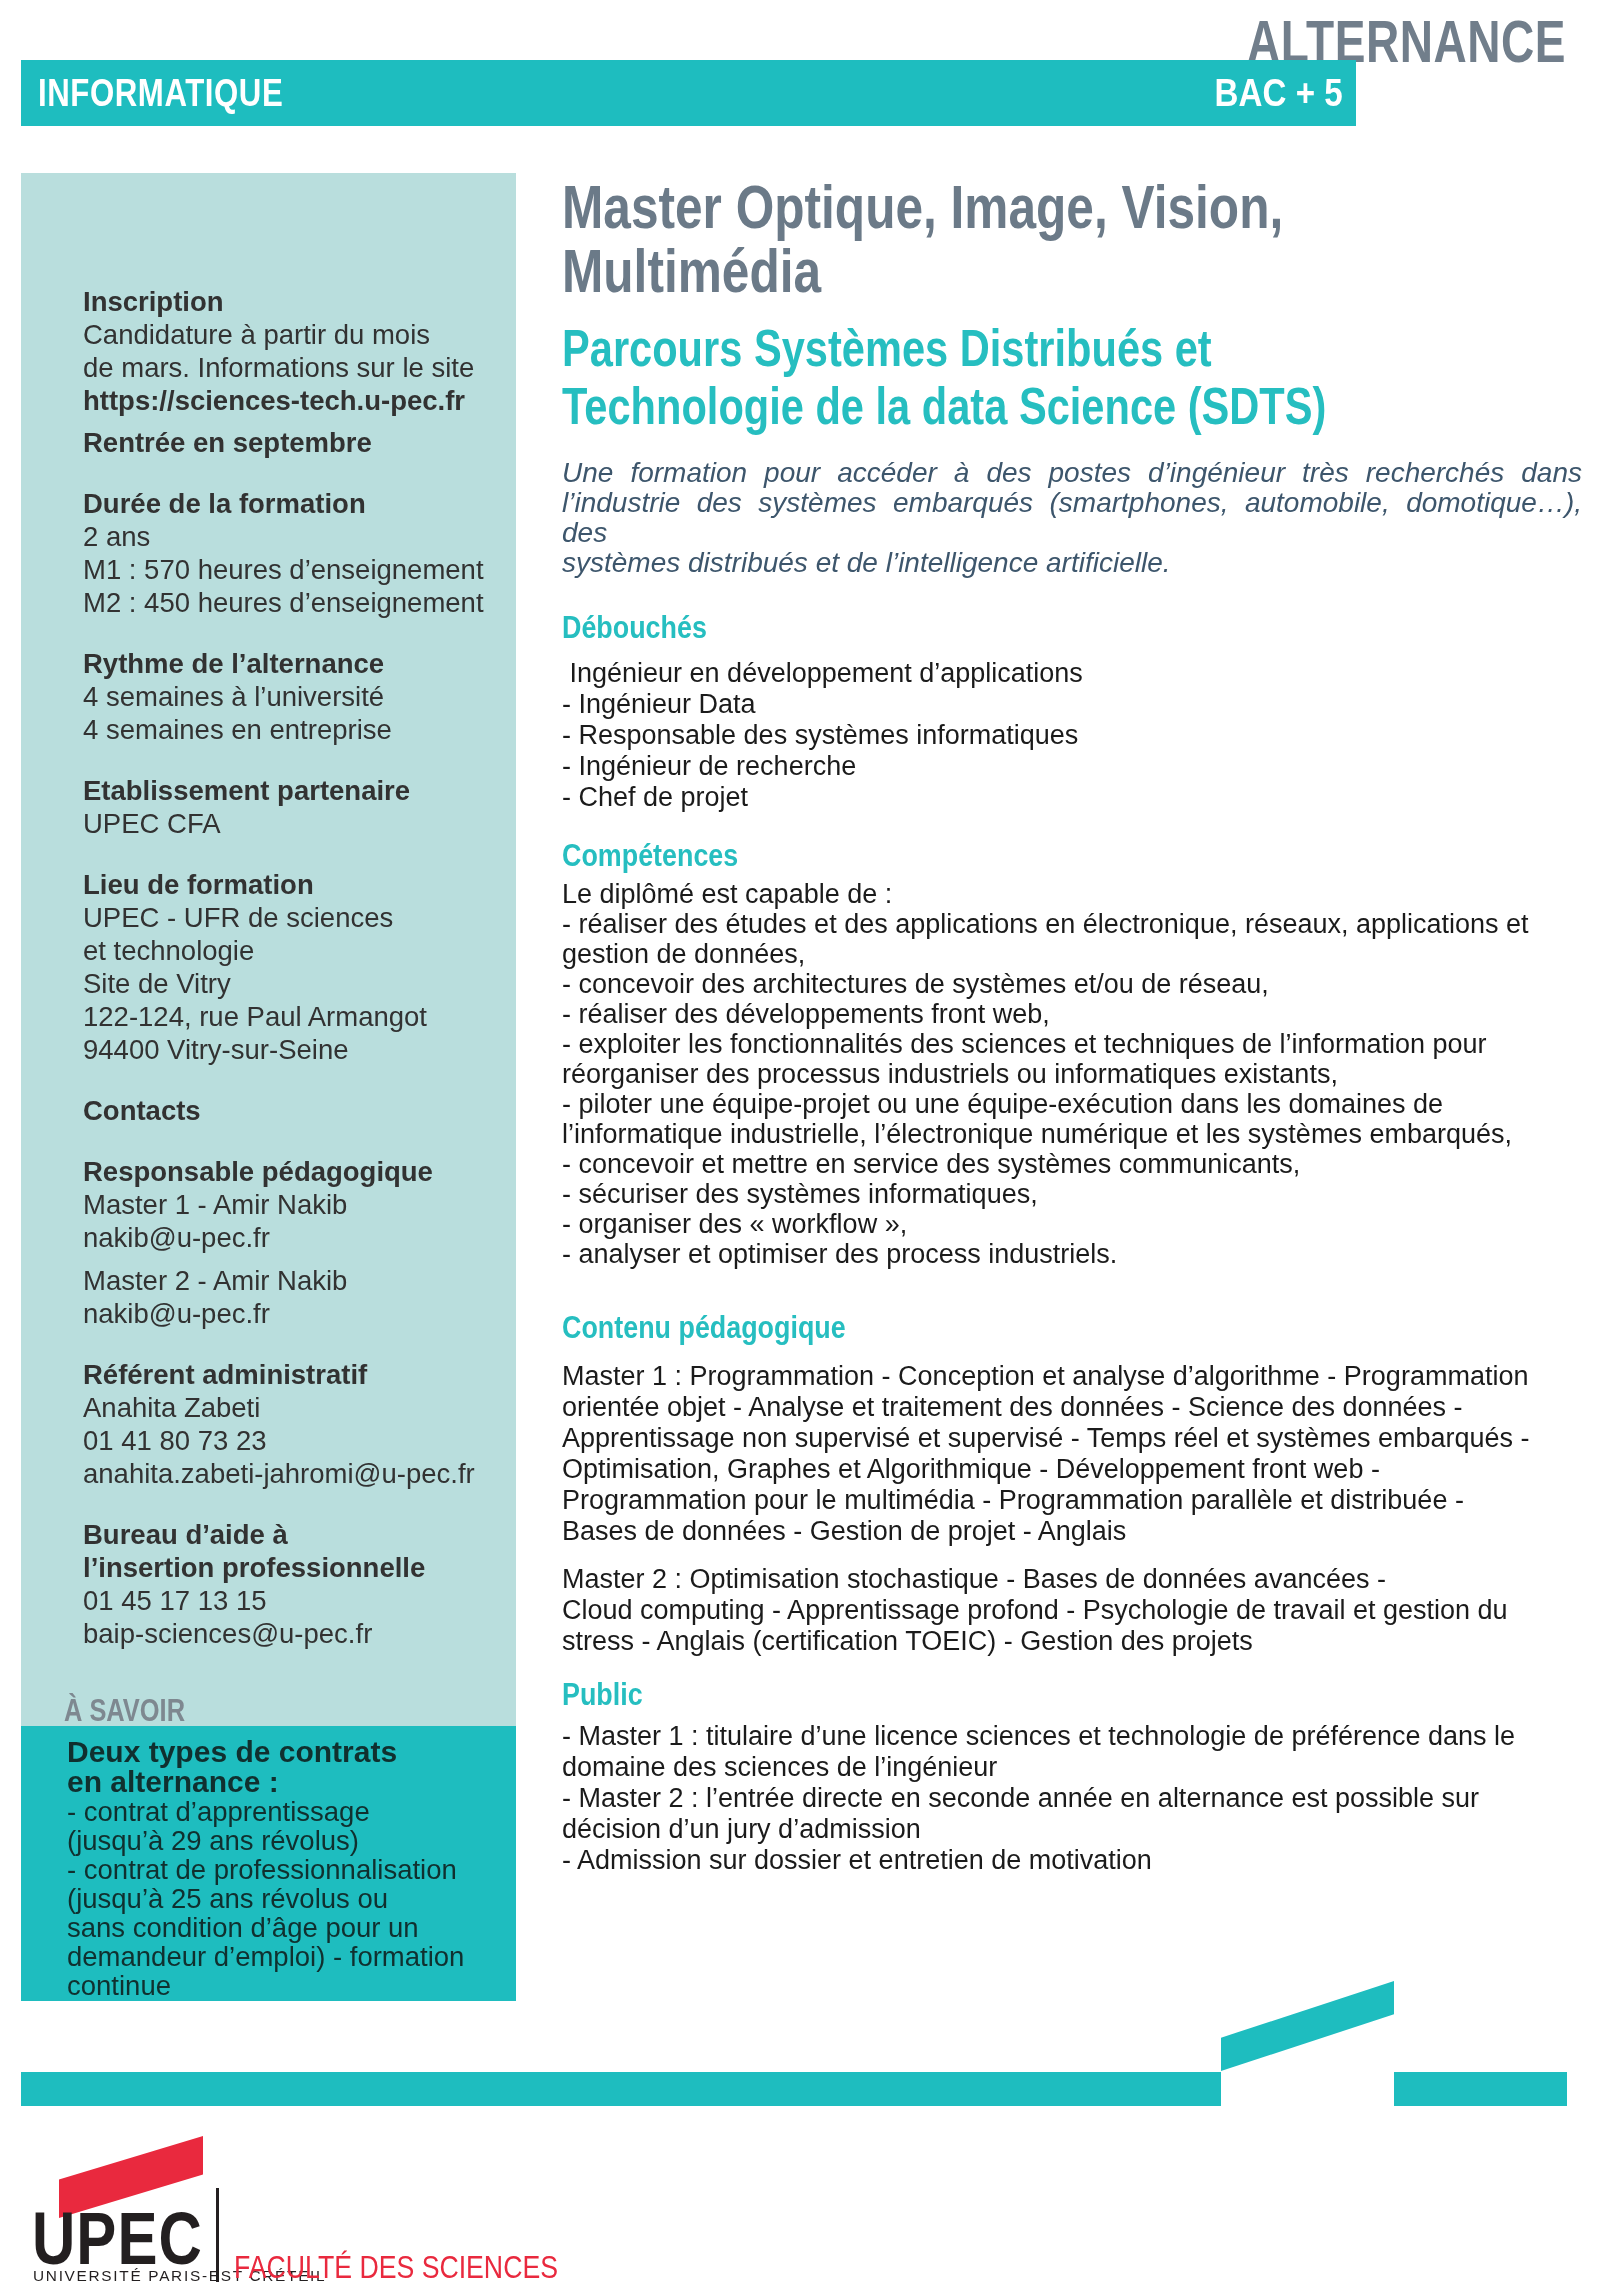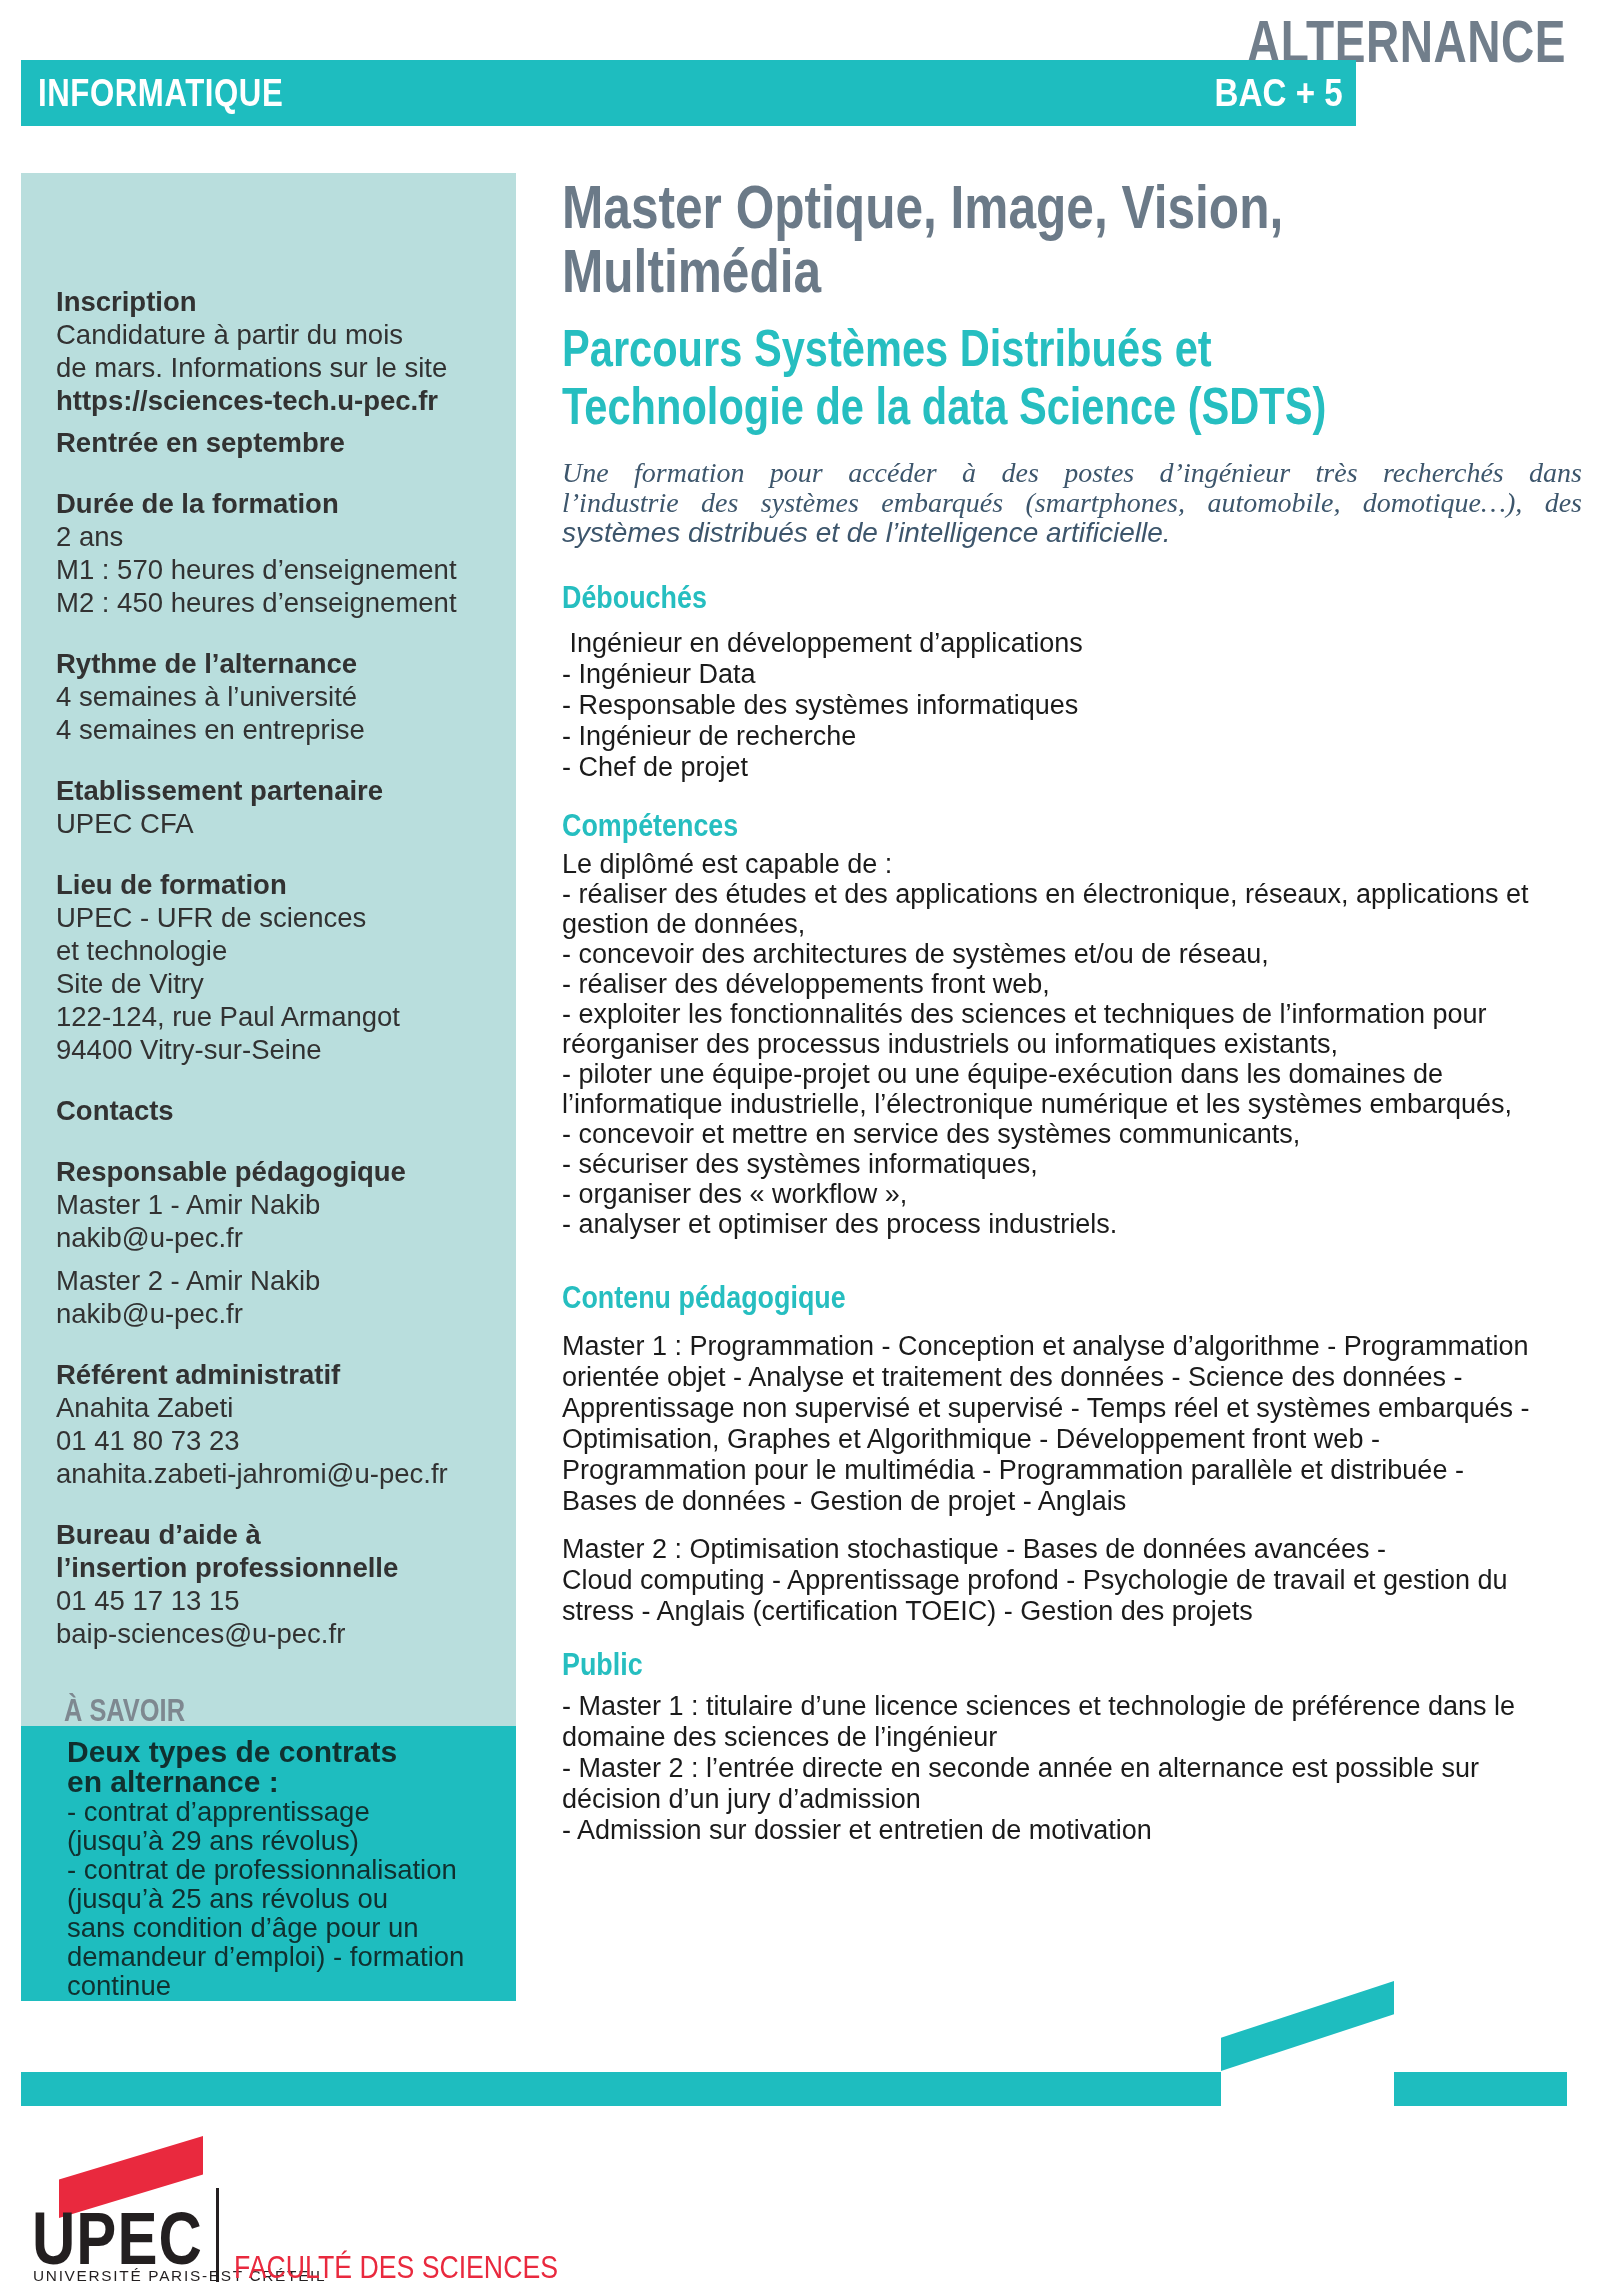--- a/index.html
+++ b/index.html
@@ -21,21 +21,21 @@
   }
   #bac{
     position:absolute;right:13.4px;top:50%;
     font-size:39px;font-weight:700;color:#fff;white-space:nowrap;
     transform:translateY(-50%) scaleX(.85);transform-origin:100% 50%;
   }
   
   #sidebar{
     position:absolute;left:21px;top:173px;width:495px;height:1553px;
     background:#B9DEDD;box-sizing:border-box;
-    padding:112px 24px 0 35px;color:#323232;
+    padding:112px 24px 0 62px;color:#323232;
   }
   #sidebar .ln{font-size:27.5px;line-height:33px;white-space:nowrap;}
   #sidebar .ln.hd,#sidebar .ln.bd{font-weight:700;}
   #sidebar .ln.gp{margin-top:9.4px;}
   .sb-sec{margin-bottom:28px;}
   .sb-sec.lg{margin-top:16px;}
   #asavoir{
     position:absolute;left:64px;top:1693px;
     font-size:31px;font-weight:700;color:#7E8890;white-space:nowrap;
     transform:scaleX(.82);transform-origin:0 50%;
@@ -52,21 +52,21 @@
     font-size:62px;font-weight:700;line-height:64px;color:#6B7A88;
     transform:scaleX(.8);transform-origin:0 50%;white-space:nowrap;
   }
   #subtitle{margin-top:16px;}
   .subtitle-line{
     font-size:52px;font-weight:700;line-height:58px;color:#26BEC0;
     transform:scaleX(.8);transform-origin:0 50%;white-space:nowrap;
   }
   #intro{margin-top:23px;width:1020px;color:#3D566C;font-style:italic;}
   #intro .ln{font-size:28px;line-height:30px;}
-  #intro .ln.just{text-align:justify;text-align-last:justify;font-family:Liberation Serif, serif;}
+  #intro .ln.just{text-align:justify;text-align-last:justify;}
   .sec-head{
     font-size:32px;font-weight:700;color:#26BEC0;white-space:nowrap;
     transform:scaleX(.84);transform-origin:0 50%;
   }
   .body-lines .ln{font-size:27px;line-height:31px;white-space:nowrap;}
   .body-lines .ln.gp{margin-top:17.4px;}
   #sec-debouches{margin-top:31px;}
   #debouches-lines{margin-top:12px;}
   #sec-competences{margin-top:24px;}
   #competences-lines{margin-top:5.4px;}

